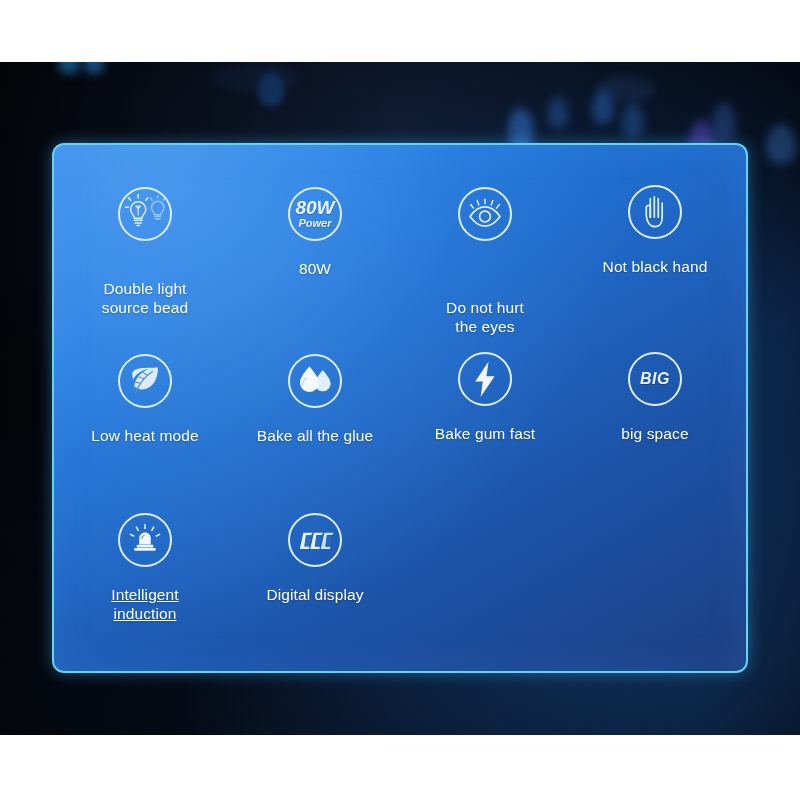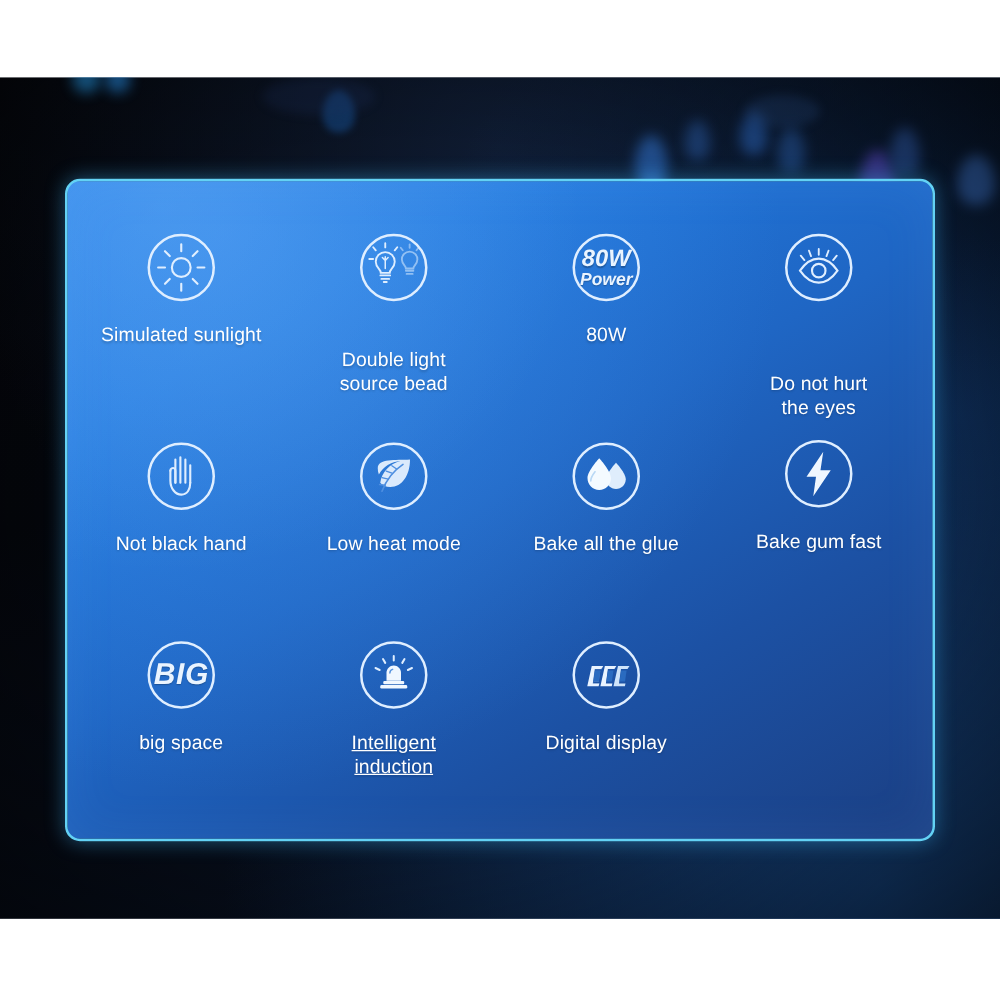--- a/index.html
+++ b/index.html
@@ -82,22 +82,22 @@
   }
 
   
   .ringtext{
     position:absolute;inset:0;display:flex;flex-direction:column;
     align-items:center;justify-content:center;
     color:#eaf4ff;font-style:italic;font-weight:bold;
     text-shadow:0 1px 1px rgba(0,0,0,.25);
   }
   .ringtext .big{font-size:19px;line-height:18px;}
-  .ringtext .small{font-size:14px;line-height:13px;font-weight:bold;}
-  .ringtext.one .big{font-size:24px;letter-spacing:.5px;}
+  .ringtext .small{font-size:11px;line-height:13px;font-weight:bold;}
+  .ringtext.one .big{font-size:16px;letter-spacing:.5px;}
 </style>
 </head>
 <body>
 
 <div id="stage">
 
   <div class="backdrop">
     <div class="blob" style="left:58px;  top:-14px; width:22px; height:26px; background:#2aa8ff;"></div>
     <div class="blob" style="left:84px;  top:-12px; width:20px; height:24px; background:#2b9dff;"></div>
     <div class="blob s" style="left:258px; top:10px;  width:26px; height:34px; background:#1b5fb0; opacity:.55;"></div>
@@ -113,37 +113,20 @@
     <div class="glowdot" style="left:596px; top:14px; width:60px; height:26px; background:rgba(60,110,190,.25);"></div>
     <div class="glowdot" style="left:210px; top:0px;  width:90px; height:30px; background:rgba(40,70,130,.22);"></div>
     <div class="vignette"></div>
   </div>
 
   <div class="panel">
     <div class="sheen"></div>
 
     <div class="grid">
 
-      <div class="cell">
-        <div class="ico">
-          <svg viewBox="0 0 62 62" fill="none" stroke="#dfeeff" stroke-width="1.7" stroke-linecap="round">
-            <circle cx="31" cy="31" r="26" stroke-width="2"></circle>
-            <circle cx="31" cy="31" r="7.5"></circle>
-            <line x1="31" y1="12.5" x2="31" y2="18"></line>
-              <line x1="31" y1="44" x2="31" y2="49.5"></line>
-            <line x1="12.5" y1="31" x2="18" y2="31"></line>
-              <line x1="44" y1="31" x2="49.5" y2="31"></line>
-            <line x1="18" y1="18" x2="21.8" y2="21.8"></line>
-              <line x1="40.2" y1="40.2" x2="44" y2="44"></line>
-            <line x1="44" y1="18" x2="40.2" y2="21.8"></line>
-              <line x1="21.8" y1="40.2" x2="18" y2="44"></line>
-          </svg>
-        </div>
-        <div class="label">Simulated sunlight</div>
-      </div>
 
       <div class="cell">
         <div class="ico">
           <svg viewBox="0 0 62 62" fill="none" stroke="#dfeeff" stroke-width="1.5" stroke-linecap="round">
             <circle cx="31" cy="31" r="26" stroke-width="2"></circle>
 
             <path d="M37.5 24.5c0-3.4 2.8-6.2 6.2-6.2s6.2 2.8 6.2 6.2c0 2.4-1.2 3.8-2.2 5-0.7 0.8-1 1.5-1 2.3h-6c0-0.8-0.3-1.5-1-2.3-1-1.2-2.2-2.6-2.2-5z" opacity=".55"></path>
             <path d="M40.7 33.6h6M41.3 36.1h4.8" opacity=".55"></path>
             <path d="M43.7 12.6v2.6M50.8 15.2l-1.6 2M36.6 15.2l1.6 2" opacity=".5"></path>
 

